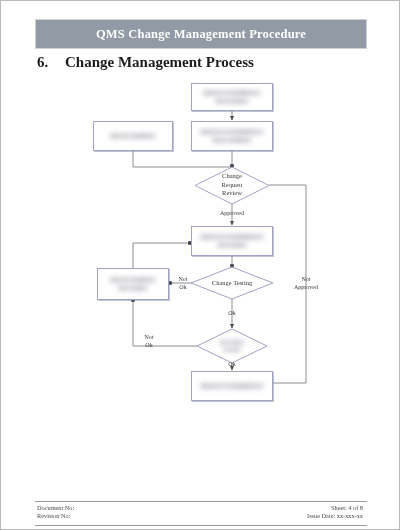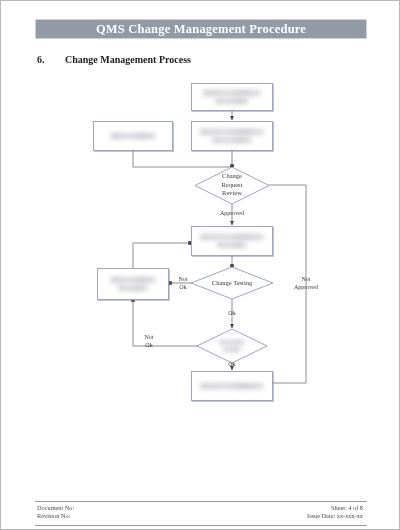--- a/index.html
+++ b/index.html
@@ -22,21 +22,21 @@
     box-sizing: border-box;
     border: 1px solid #b9b9b9;
   }
 
   
   #title-bar {
     position: absolute;
     left: 34px;
     top: 18px;
     width: 332px;
-    height: 20px;
+    height: 30px;
     background: #919aa5;
     border: 1px solid #cfd3d8;
     box-sizing: border-box;
     display: flex;
     align-items: center;
     justify-content: center;
   }
   #title-text {
     color: #ffffff;
     font-size: 12.5px;
@@ -44,21 +44,21 @@
     letter-spacing: .2px;
     font-family: "Liberation Serif", serif;
     white-space: nowrap;
   }
 
   
   #section-heading {
     position: absolute;
     left: 36px;
     top: 53px;
-    font-size: 10px;
+    font-size: 15px;
     font-weight: bold;
     color: #1c1c1c;
     white-space: nowrap;
   }
   #section-num { display: inline-block; width: 28px; }
 
   
   #flow {
     position: absolute;
     left: 0;

